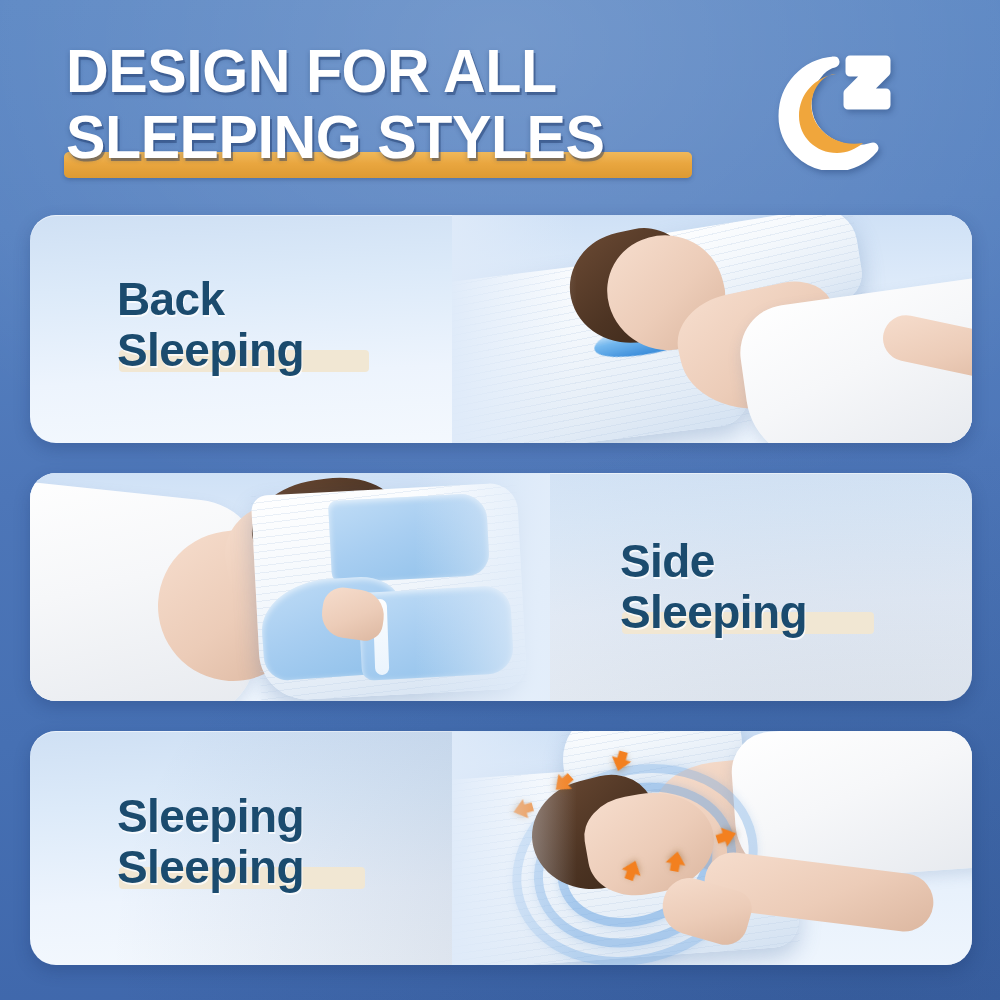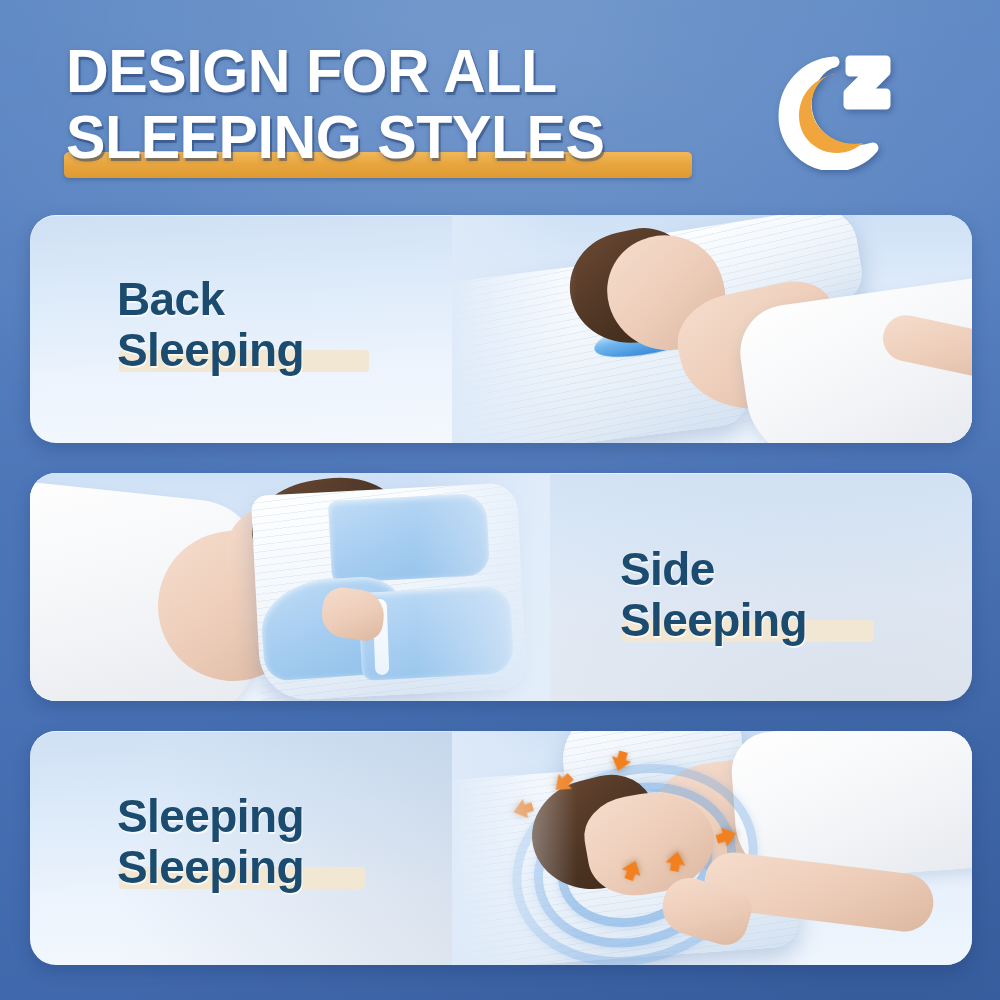--- a/index.html
+++ b/index.html
@@ -87,21 +87,21 @@
   #card3{ top:731px;  height:234px; }
 
   .card-label{
     position:absolute;
     z-index:6;
     top:50%;
     transform:translateY(-50%);
     width:360px;
   }
   .label-left { left:87px; }
-  .label-right{ left:590px;margin-top:8px; }
+  .label-right{ left:590px; }
   #card1 .card-label{ margin-top:-4px; }
   #card3 .card-label{ margin-top:-6px; }
 
   .label-line{
     position:relative;
     display:block;
     color:#1b4b6e;
     font-weight:bold;
     font-size:46px;
     line-height:51px;

